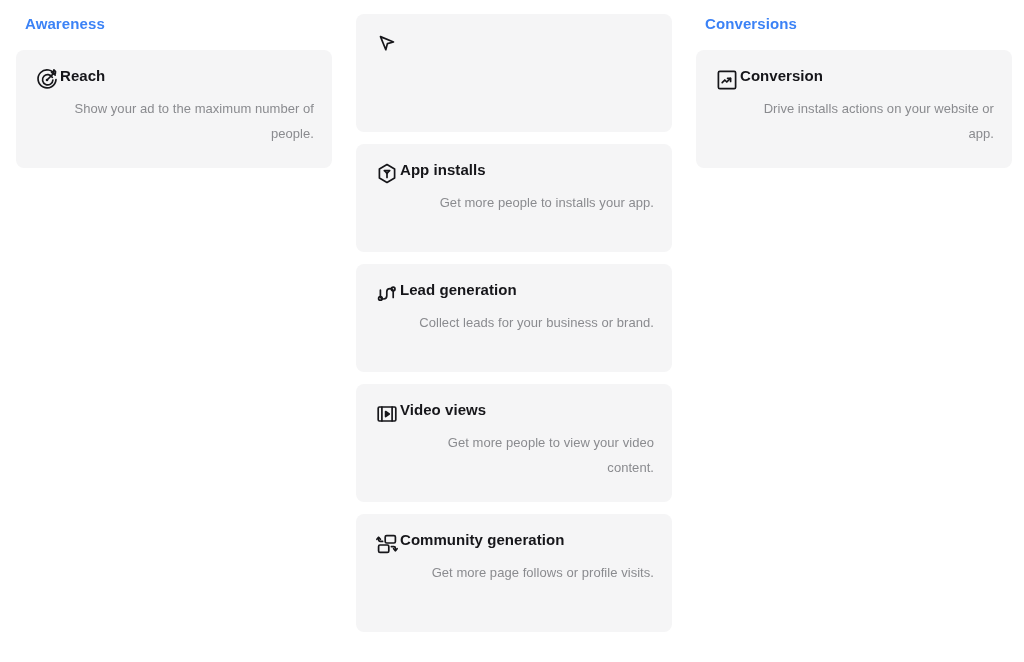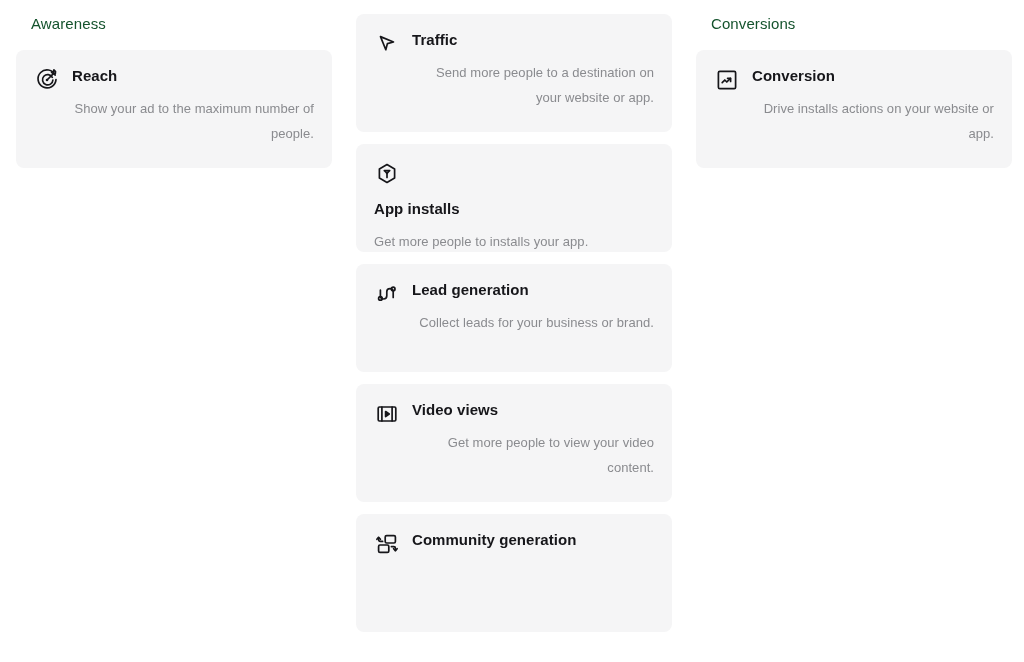--- a/index.html
+++ b/index.html
@@ -28,37 +28,36 @@
 
   .column {
     width: 316px;
     flex: 0 0 316px;
     display: flex;
     flex-direction: column;
   }
 
   .column-title {
     font-size: 15px;
-    font-weight: 400;
-    color: #14532d;
+    font-weight: 700;
+    color: #3b82f6;
     letter-spacing: 0.1px;
     line-height: 20px;
-    margin: 0 0 16px 14px;
+    margin: 0 0 16px 8px;
     padding-left: 1px;
   }
 
   .card {
     background: #f5f5f6;
     border-radius: 8px;
     box-sizing: border-box;
     padding: 16px 18px 18px 18px;
     margin-bottom: 12px;
     display: flex;
     align-items: flex-start;
-    gap: 12px;
     cursor: pointer;
   }
 
   .card-icon {
     flex: 0 0 26px;
     width: 26px;
     height: 26px;
     margin-top: 1px;
     display: flex;
     align-items: center;
@@ -91,21 +90,21 @@
     color: #8a8b8f;
     line-height: 25px;
     margin: 0;
     letter-spacing: 0.05px;
     text-align: right;
   }
 
   
   .card.h-reach        { height: 118px; }
   .card.h-traffic      { height: 118px; }
-  .card.h-appinstalls  { height: 108px; flex-direction: column; }
+  .card.h-appinstalls  { height: 108px; }
   .card.h-videoviews   { height: 118px; }
   .card.h-leadgen      { height: 108px; }
   .card.h-community    { height: 118px; }
   .card.h-conversions  { height: 118px; }
 </style>
 </head>
 <body>
 
 <div class="board">
 
@@ -130,24 +129,20 @@
   </div>
 
   <div class="column">
 
     <div class="card h-traffic">
       <span class="card-icon">
         <svg viewBox="0 0 24 24" fill="none" stroke="currentColor" stroke-width="1.7" stroke-linecap="round" stroke-linejoin="round">
           <path d="M5.5 4.6l13 5.4-6.1 1.6-1.6 6.2z"></path>
         </svg>
       </span>
-      <div class="card-body">
-        <div class="card-title">Traffic</div>
-        <div class="card-desc">Send more people to a destination on your website or app.</div>
-      </div>
     </div>
 
     <div class="card h-appinstalls">
       <span class="card-icon">
         <svg viewBox="0 0 24 24" fill="none" stroke="currentColor" stroke-width="1.7" stroke-linecap="round" stroke-linejoin="round">
           <path d="M12 2.6l7.6 4.4v9l-7.6 4.4L4.4 16V7z"></path>
           <path d="M12 11.4v4"></path>
           <path d="M9.3 8.6h5.4"></path>
           <path d="M12 11.4L9.9 8.9M12 11.4l2.1-2.5"></path>
         </svg>
@@ -192,20 +187,21 @@
           <rect x="10.2" y="3.6" width="10.2" height="7.4" rx="1.4"></rect>
           <rect x="3.6" y="13" width="10.2" height="7.4" rx="1.4"></rect>
           <path d="M7.6 9.4H5.2a1.6 1.6 0 0 1-1.6-1.6V5.6"></path>
           <path d="M5.4 7.3L3.6 5.3 1.9 7.3"></path>
           <path d="M16.4 14.6h2.4a1.6 1.6 0 0 1 1.6 1.6v2.2"></path>
           <path d="M18.6 16.7l1.8 2 1.7-2"></path>
         </svg>
       </span>
       <div class="card-body">
         <div class="card-title">Community generation</div>
+        <div class="card-desc">Get more page follows or profile visits.</div>
       </div>
     </div>
   </div>
 
   <div class="column">
     <div class="column-title">Conversions</div>
 
     <div class="card h-conversions">
       <span class="card-icon">
         <svg viewBox="0 0 24 24" fill="none" stroke="currentColor" stroke-width="1.7" stroke-linecap="round" stroke-linejoin="round">

